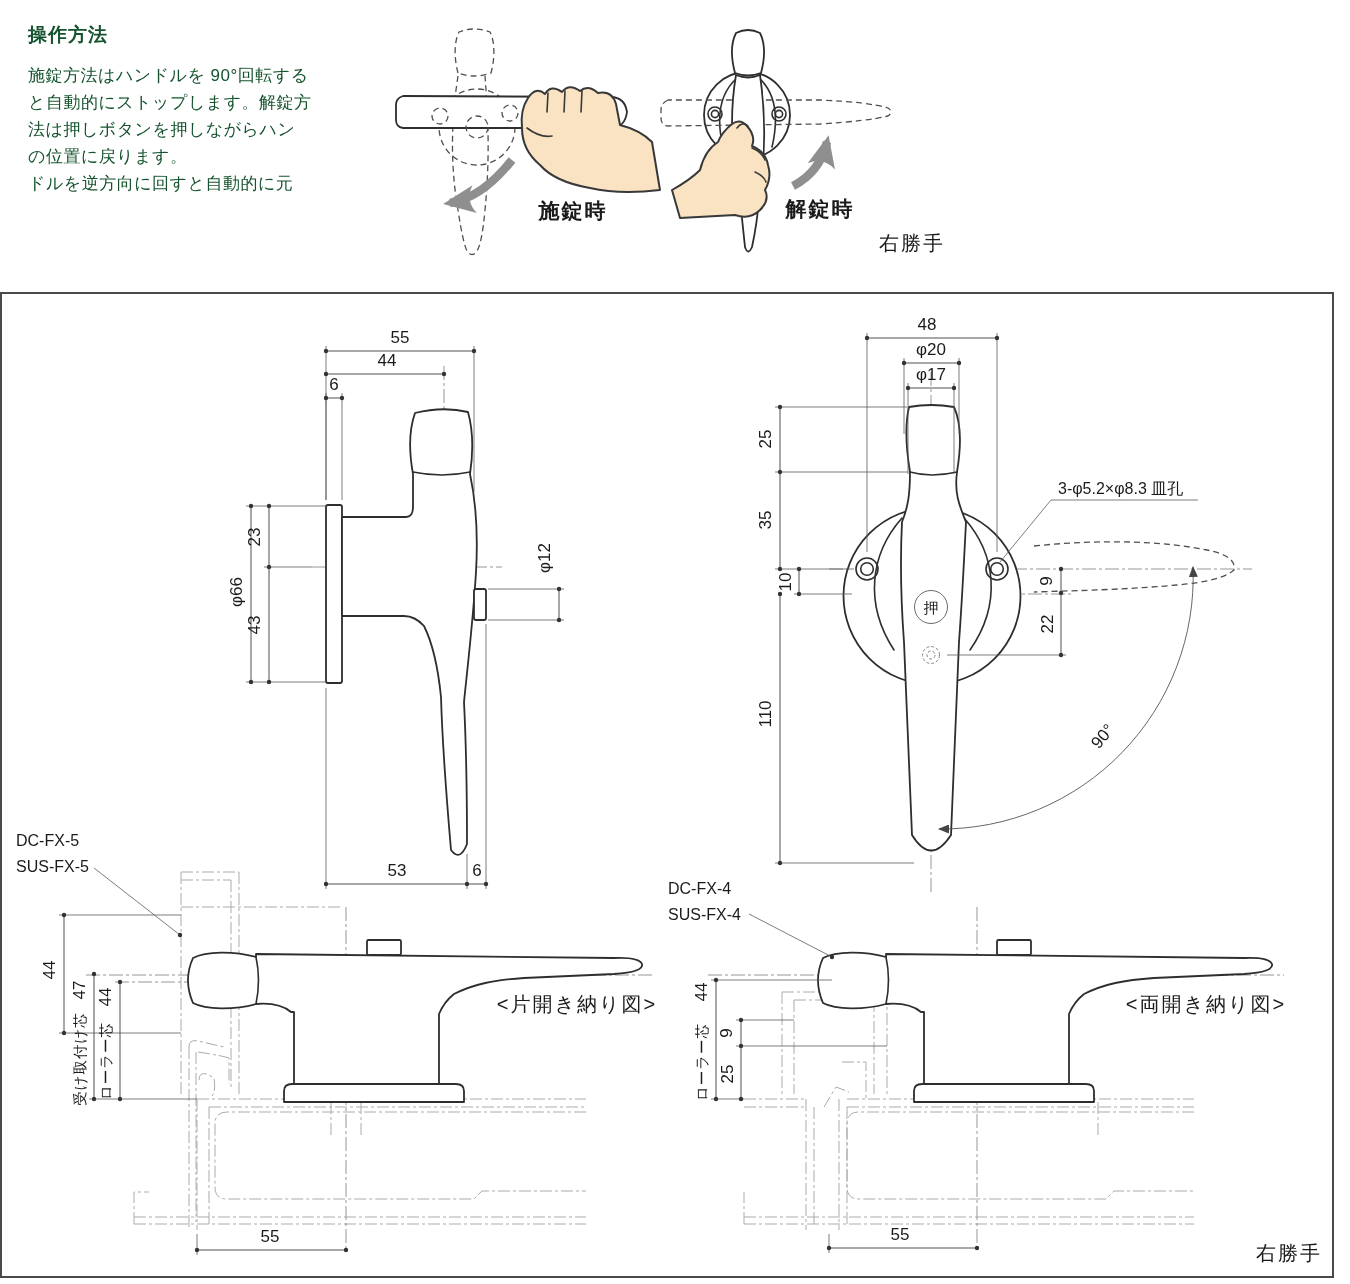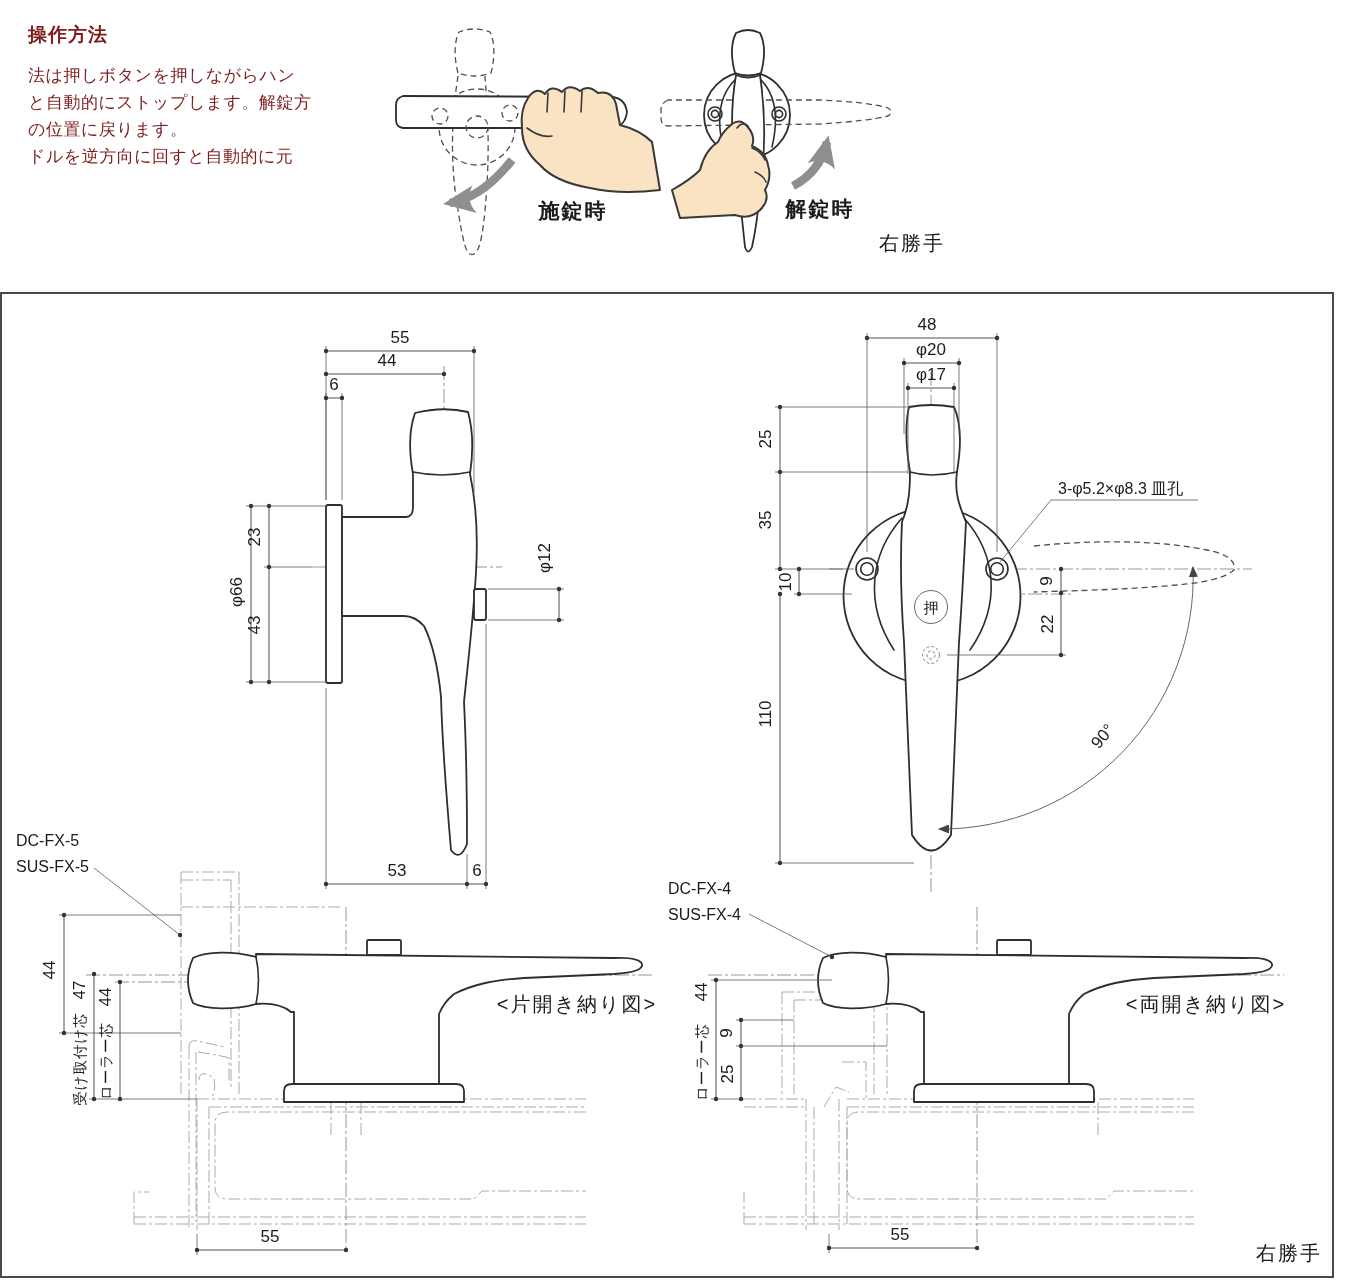--- a/index.html
+++ b/index.html
@@ -1,17 +1,17 @@
 <!DOCTYPE html>
 <html><head>
 <meta charset="utf-8">
 <style>
   html,body{margin:0;padding:0;background:#ffffff;}
   .page{position:relative;width:1350px;height:1284px;background:#fff;overflow:hidden;
-        font-family:"Liberation Sans","DejaVu Sans",sans-serif;color:#7f1d1d;}
+        font-family:"Liberation Sans","DejaVu Sans",sans-serif;color:#14532d;}
   .copy{position:absolute;left:28px;top:22px;width:360px;}
   .copy h1{font-size:19px;font-weight:700;margin:0 0 14px 0;letter-spacing:1px;}
   .copy .line{font-size:17px;line-height:27px;letter-spacing:0.5px;white-space:nowrap;}
   .illus{position:absolute;left:370px;top:0;}
   .board{position:absolute;left:0;top:292px;width:1334px;height:986px;box-sizing:border-box;
          border:2.5px solid #4a4a4a;background:#fff;}
   .board svg{display:block;}
   svg text{font-family:"Liberation Sans","DejaVu Sans",sans-serif;fill:#1b1b1b;}
   .dim{font-size:17px;}
   .dimsm{font-size:16px;}
@@ -31,22 +31,23 @@
   .handline{fill:none;stroke:#383838;stroke-width:1.6;stroke-linecap:round;}
   .garrow{stroke:#8f8f8f;stroke-width:8.5;fill:none;}
 </style>
 </head>
 <body>
 
 <div class="page">
 
   <div class="copy">
     <h1>操作方法</h1>
+    <div class="line">施錠方法はハンドルを 90°回転する</div>
+    <div class="line">と自動的にストップします。解錠方</div>
     <div class="line">法は押しボタンを押しながらハン</div>
-    <div class="line">と自動的にストップします。解錠方</div>
     <div class="line">の位置に戻ります。</div>
     <div class="line">ドルを逆方向に回すと自動的に元</div>
   </div>
 
   <svg class="illus" width="600" height="290" viewBox="370 0 600 290">
     <defs>
       <marker id="agray" markerUnits="userSpaceOnUse" markerWidth="40" markerHeight="34" refX="27" refY="16" orient="auto">
         <path d="M2,2 L34,16 L2,30 Q12,16 2,2 Z" fill="#8f8f8f"></path>
       </marker>
     </defs>

